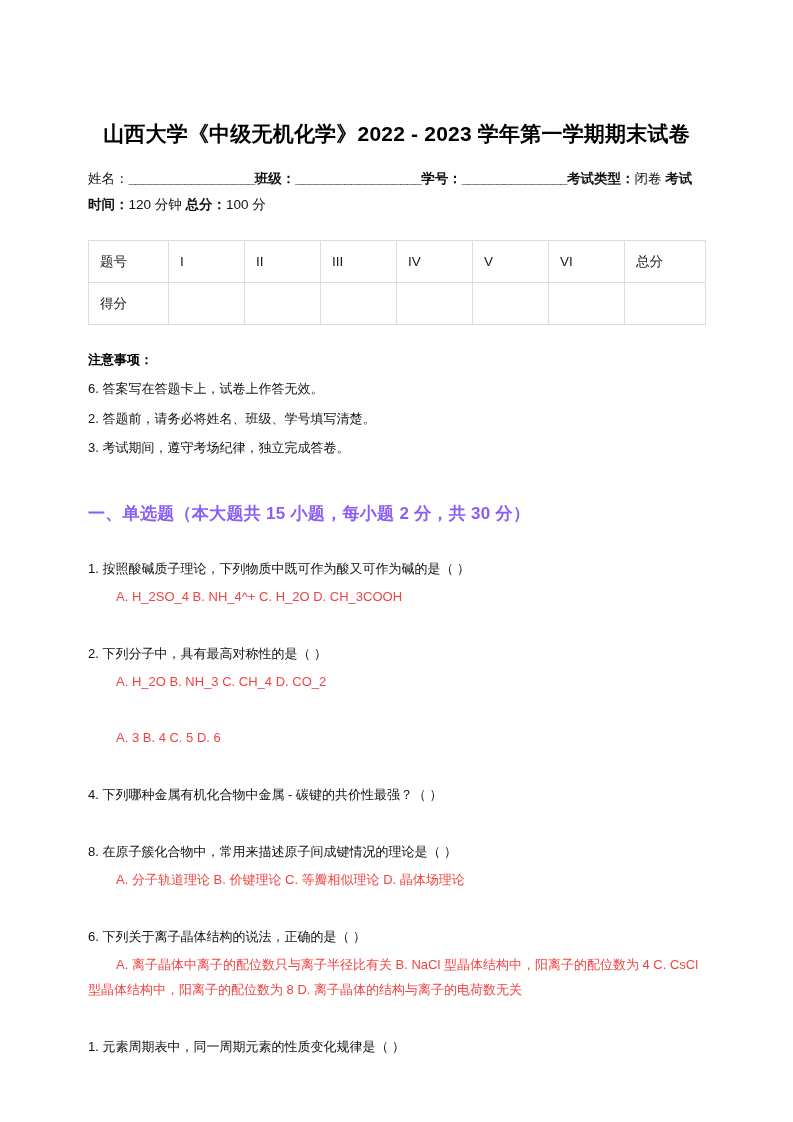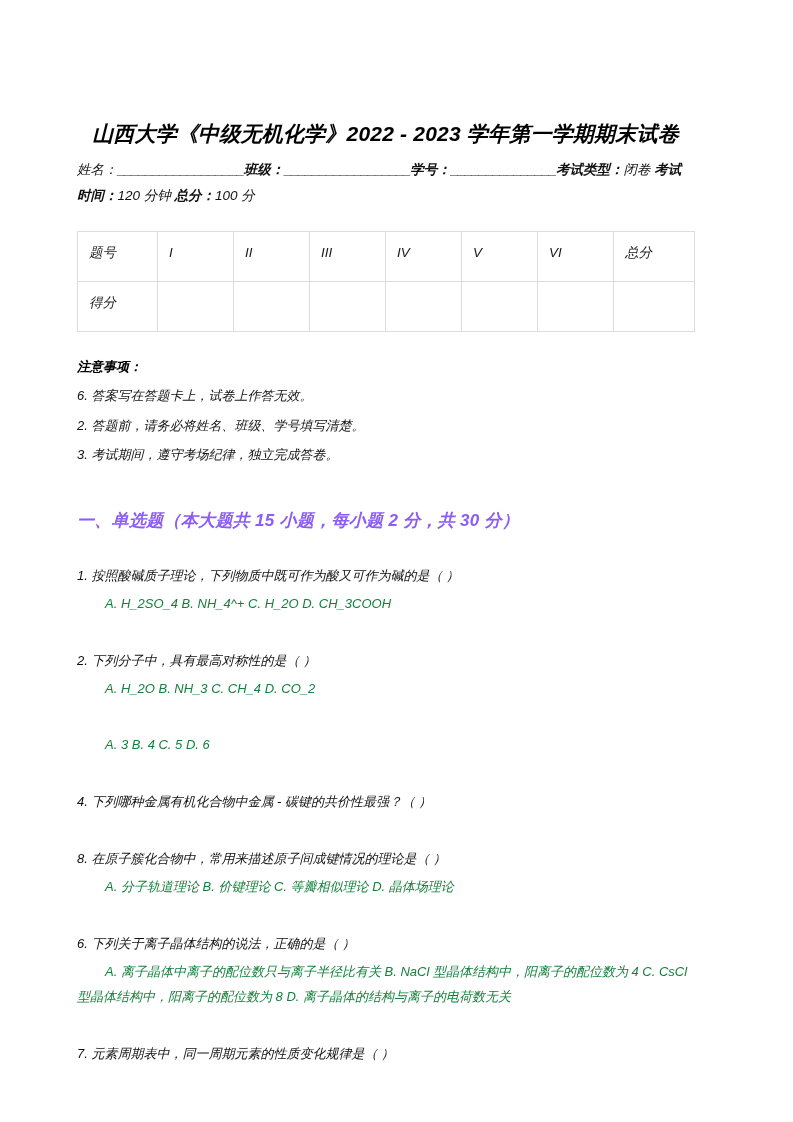--- a/index.html
+++ b/index.html
@@ -10,41 +10,40 @@
   body {
     width: 793px;
     height: 1122px;
     font-family: "Liberation Sans", "DejaVu Sans", sans-serif;
     color: #1a1a1a;
     position: relative;
     overflow: hidden;
   }
   .page {
     position: absolute;
-    left: 77px;
+    left: 88px;
     top: 0;
     width: 617px;
-    font-style: italic;
   }
 
   
   .doc-title {
     margin: 0;
     padding-top: 118px;
     font-size: 21px;
     font-weight: bold;
     line-height: 1.55;
     text-align: center;
     letter-spacing: 0.2px;
     color: #000;
   }
 
   
   .meta-block {
-    margin-top: 6px;
+    margin-top: 15px;
     font-size: 13.5px;
     line-height: 1.95;
     color: #111;
   }
   .meta-block .lbl { font-weight: bold; }
   .meta-block .blank {
     font-weight: bold;
     letter-spacing: -0.5px;
   }
   .meta-block .val { font-weight: normal; }
@@ -53,21 +52,21 @@
   .score-table {
     margin-top: 22px;
     width: 617px;
     border-collapse: collapse;
     table-layout: fixed;
     font-size: 13.5px;
   }
   .score-table td {
     border: 1px solid #dcdcdc;
     height: 41px;
-    padding: 0 0 8px 11px;
+    padding: 0 0 0 11px;
     vertical-align: middle;
     color: #1a1a1a;
   }
   .score-table col.c-first { width: 80px; }
   .score-table col.c-mid   { width: 76px; }
   .score-table col.c-last  { width: 81px; }
 
   
   .notes {
     margin-top: 20px;
@@ -93,21 +92,21 @@
   .q-stem {
     font-size: 13px;
     line-height: 1.92;
     color: #111;
     margin: 0;
     padding: 4px 0 0 0;
   }
   .q-options {
     font-size: 13px;
     line-height: 1.92;
-    color: #15803d;
+    color: #ef4444;
     margin: 0;
     padding: 3px 0 0 0;
     text-indent: 28px;
   }
 </style>
 </head>
 <body>
 
 <div class="page">
 
@@ -182,17 +181,17 @@
       </div>
       <div class="q-item">
         <p class="q-stem">8. 在原子簇化合物中，常用来描述原子间成键情况的理论是（ ）</p>
         <p class="q-options">A. 分子轨道理论      B. 价键理论      C. 等瓣相似理论      D. 晶体场理论</p>
       </div>
       <div class="q-item">
         <p class="q-stem">6. 下列关于离子晶体结构的说法，正确的是（ ）</p>
         <p class="q-options">A. 离子晶体中离子的配位数只与离子半径比有关      B. NaCl 型晶体结构中，阳离子的配位数为 4      C. CsCl 型晶体结构中，阳离子的配位数为 8      D. 离子晶体的结构与离子的电荷数无关</p>
       </div>
       <div class="q-item">
-        <p class="q-stem">7. 元素周期表中，同一周期元素的性质变化规律是（ ）</p>
+        <p class="q-stem">1. 元素周期表中，同一周期元素的性质变化规律是（ ）</p>
       </div>
     </div>
 
 </div>
 
 </body></html>

